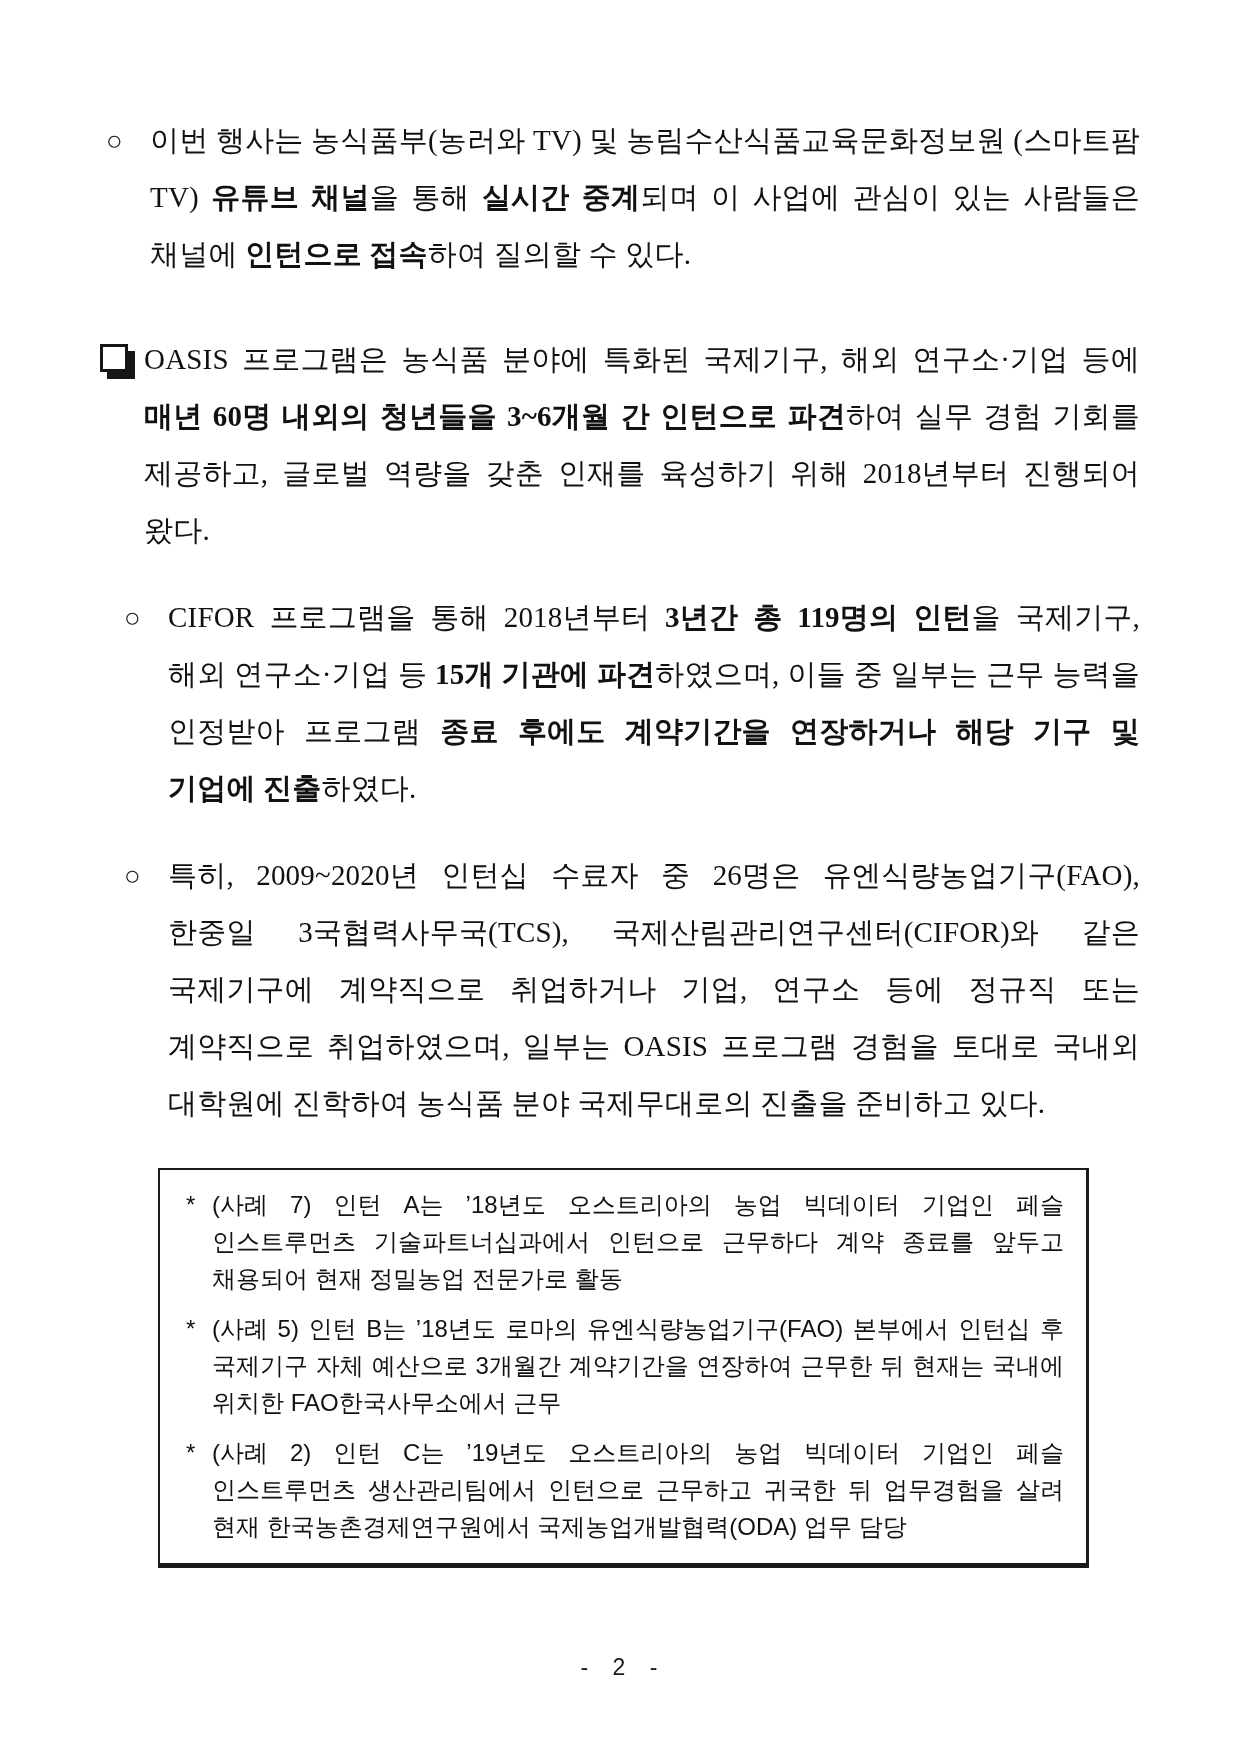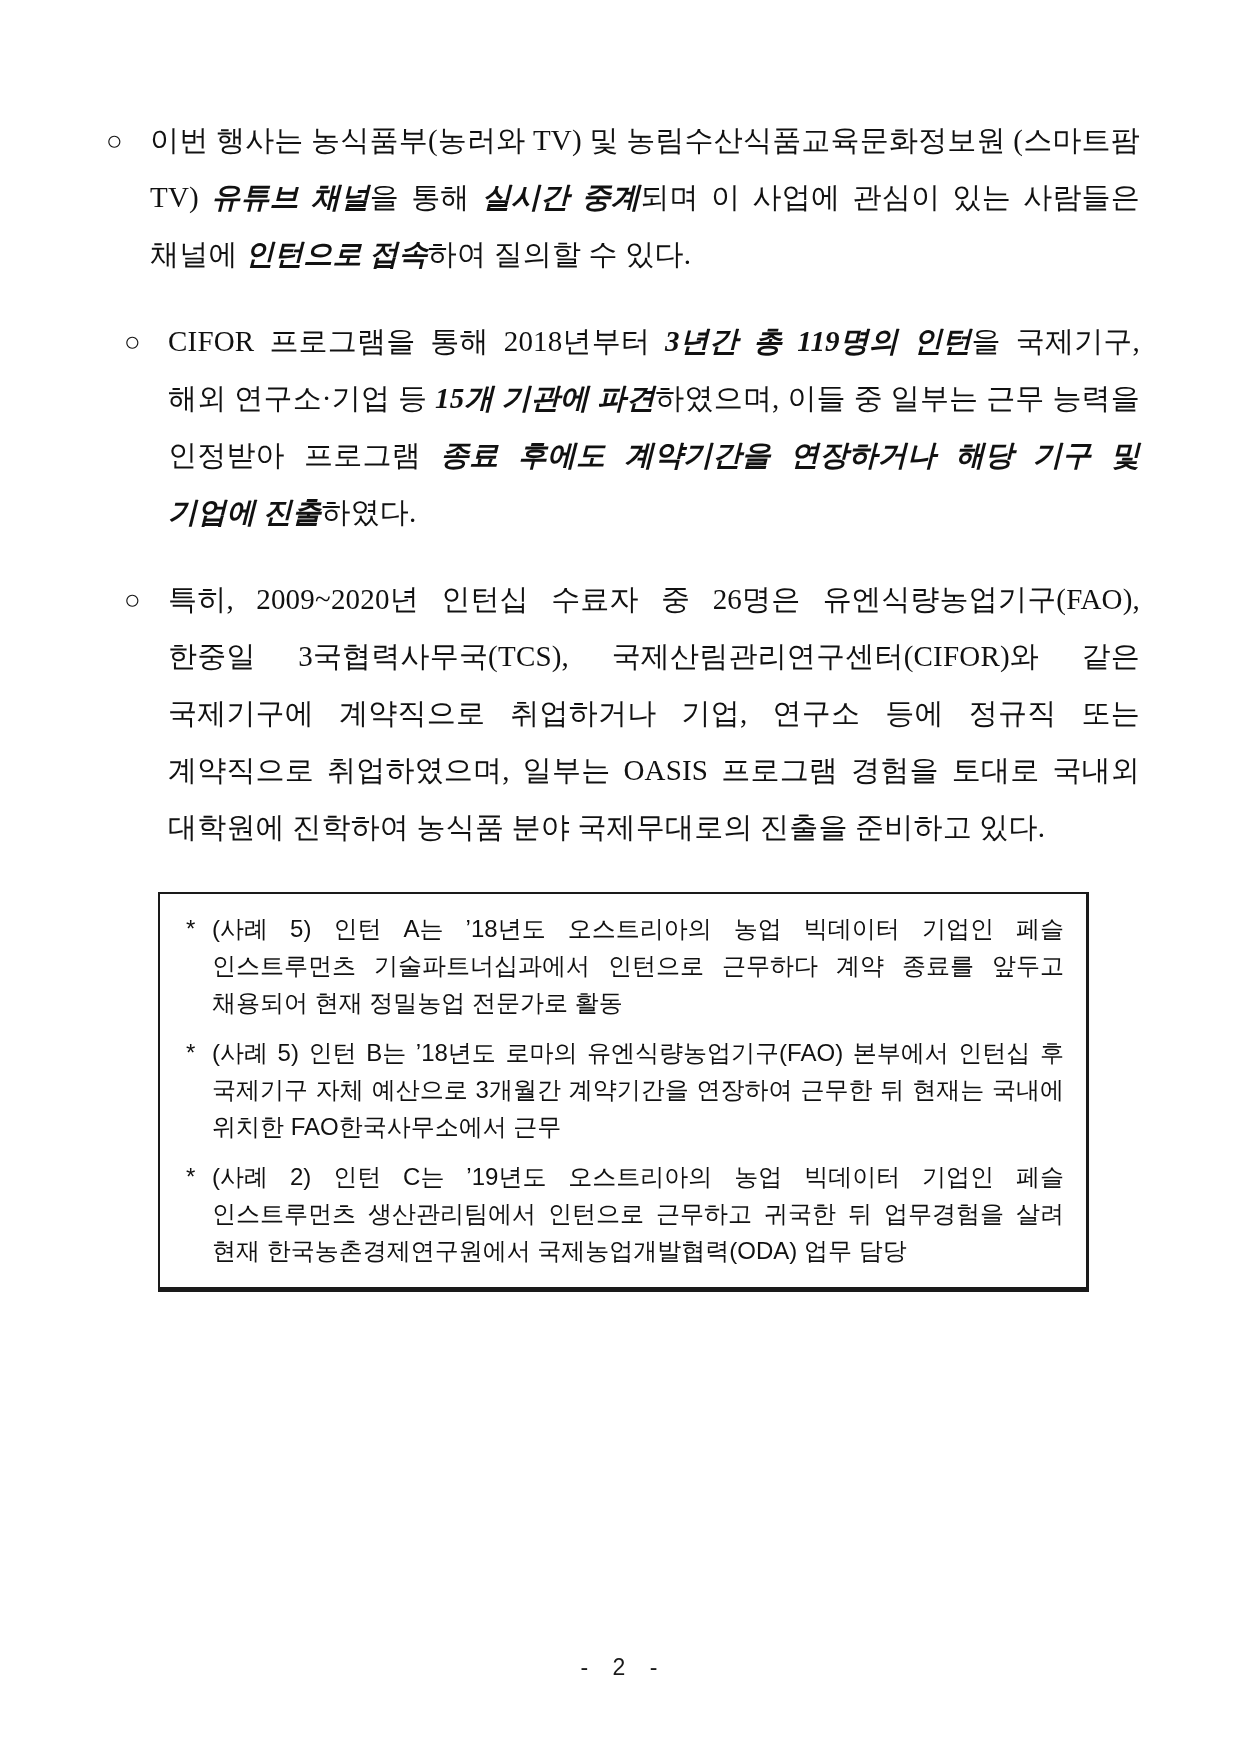--- a/index.html
+++ b/index.html
@@ -27,21 +27,21 @@
     font-size: 29px;
     line-height: 57px;
     letter-spacing: 0.2px;
     word-break: keep-all;
   }
   .para .ptext {
     flex: 1;
     text-align: justify;
     text-align-last: left;
   }
-  .para .ptext b { font-weight: 700; font-style: italic; }
+  .para .ptext b { font-weight: 700; }
   .para.level0 { margin-left: 0;  margin-top: 48px; }
   .para.level1 { margin-left: 6px;  margin-top: 0; }
   .para.level2 { margin-left: 24px; margin-top: 30px; }
   .marker {
     flex: 0 0 auto;
     width: 44px;
     font-size: 28px;
     line-height: 57px;
   }
   .marker .sq {
@@ -98,33 +98,37 @@
 </head>
 <body>
 
 <div class="page">
   <div class="content">
     <div id="paragraphs">
         <div class="para level1">
           <span class="marker">○</span>
           <div class="ptext"><span>이번 행사는 농식품부(농러와 TV) 및 농림수산식품교육문화정보원 (스마트팜 TV) </span><b>유튜브 채널</b><span>을 통해 </span><b>실시간 중계</b><span>되며 이 사업에 관심이 있는 사람들은 채널에 </span><b>인턴으로 접속</b><span>하여 질의할 수 있다.</span></div>
         </div>
+        <div class="para level0">
+          <span class="marker"><span class="sq"></span></span>
+          <div class="ptext"><span>OASIS 프로그램은 농식품 분야에 특화된 국제기구, 해외 연구소·기업 등에 </span><b>매년 60명 내외의 청년들을 3~6개월 간 인턴으로 파견</b><span>하여 실무 경험 기회를 제공하고, 글로벌 역량을 갖춘 인재를 육성하기 위해 2018년부터 진행되어 왔다.</span></div>
+        </div>
         <div class="para level2">
           <span class="marker">○</span>
           <div class="ptext"><span>CIFOR 프로그램을 통해 2018년부터 </span><b>3년간 총 119명의 인턴</b><span>을 국제기구, 해외 연구소·기업 등 </span><b>15개 기관에 파견</b><span>하였으며, 이들 중 일부는 근무 능력을 인정받아 프로그램 </span><b>종료 후에도 계약기간을 연장하거나 해당 기구 및 기업에 진출</b><span>하였다.</span></div>
         </div>
         <div class="para level2">
           <span class="marker">○</span>
           <div class="ptext"><span>특히, 2009~2020년 인턴십 수료자 중 26명은 유엔식량농업기구(FAO), 한중일 3국협력사무국(TCS), 국제산림관리연구센터(CIFOR)와 같은 국제기구에 계약직으로 취업하거나 기업, 연구소 등에 정규직 또는 계약직으로 취업하였으며, 일부는 OASIS 프로그램 경험을 토대로 국내외 대학원에 진학하여 농식품 분야 국제무대로의 진출을 준비하고 있다.</span></div>
         </div>
       </div>
     <div class="note-box" id="note-box">
         <div class="note-item">
           <span class="nmarker">*</span>
-          <div class="ntext">(사례 5) 인턴 A는 ’18년도 오스트리아의 농업 빅데이터 기업인 페슬 인스트루먼츠 기술파트너십과에서 인턴으로 근무하다 계약 종료를 앞두고 채용되어 현재 정밀농업 전문가로 활동</div>
+          <div class="ntext">(사례 7) 인턴 A는 ’18년도 오스트리아의 농업 빅데이터 기업인 페슬 인스트루먼츠 기술파트너십과에서 인턴으로 근무하다 계약 종료를 앞두고 채용되어 현재 정밀농업 전문가로 활동</div>
         </div>
         <div class="note-item">
           <span class="nmarker">*</span>
           <div class="ntext">(사례 5) 인턴 B는 ’18년도 로마의 유엔식량농업기구(FAO) 본부에서 인턴십 후 국제기구 자체 예산으로 3개월간 계약기간을 연장하여 근무한 뒤 현재는 국내에 위치한 FAO한국사무소에서 근무</div>
         </div>
         <div class="note-item">
           <span class="nmarker">*</span>
           <div class="ntext">(사례 2) 인턴 C는 ’19년도 오스트리아의 농업 빅데이터 기업인 페슬 인스트루먼츠 생산관리팀에서 인턴으로 근무하고 귀국한 뒤 업무경험을 살려 현재 한국농촌경제연구원에서 국제농업개발협력(ODA) 업무 담당</div>
         </div>
       </div>

